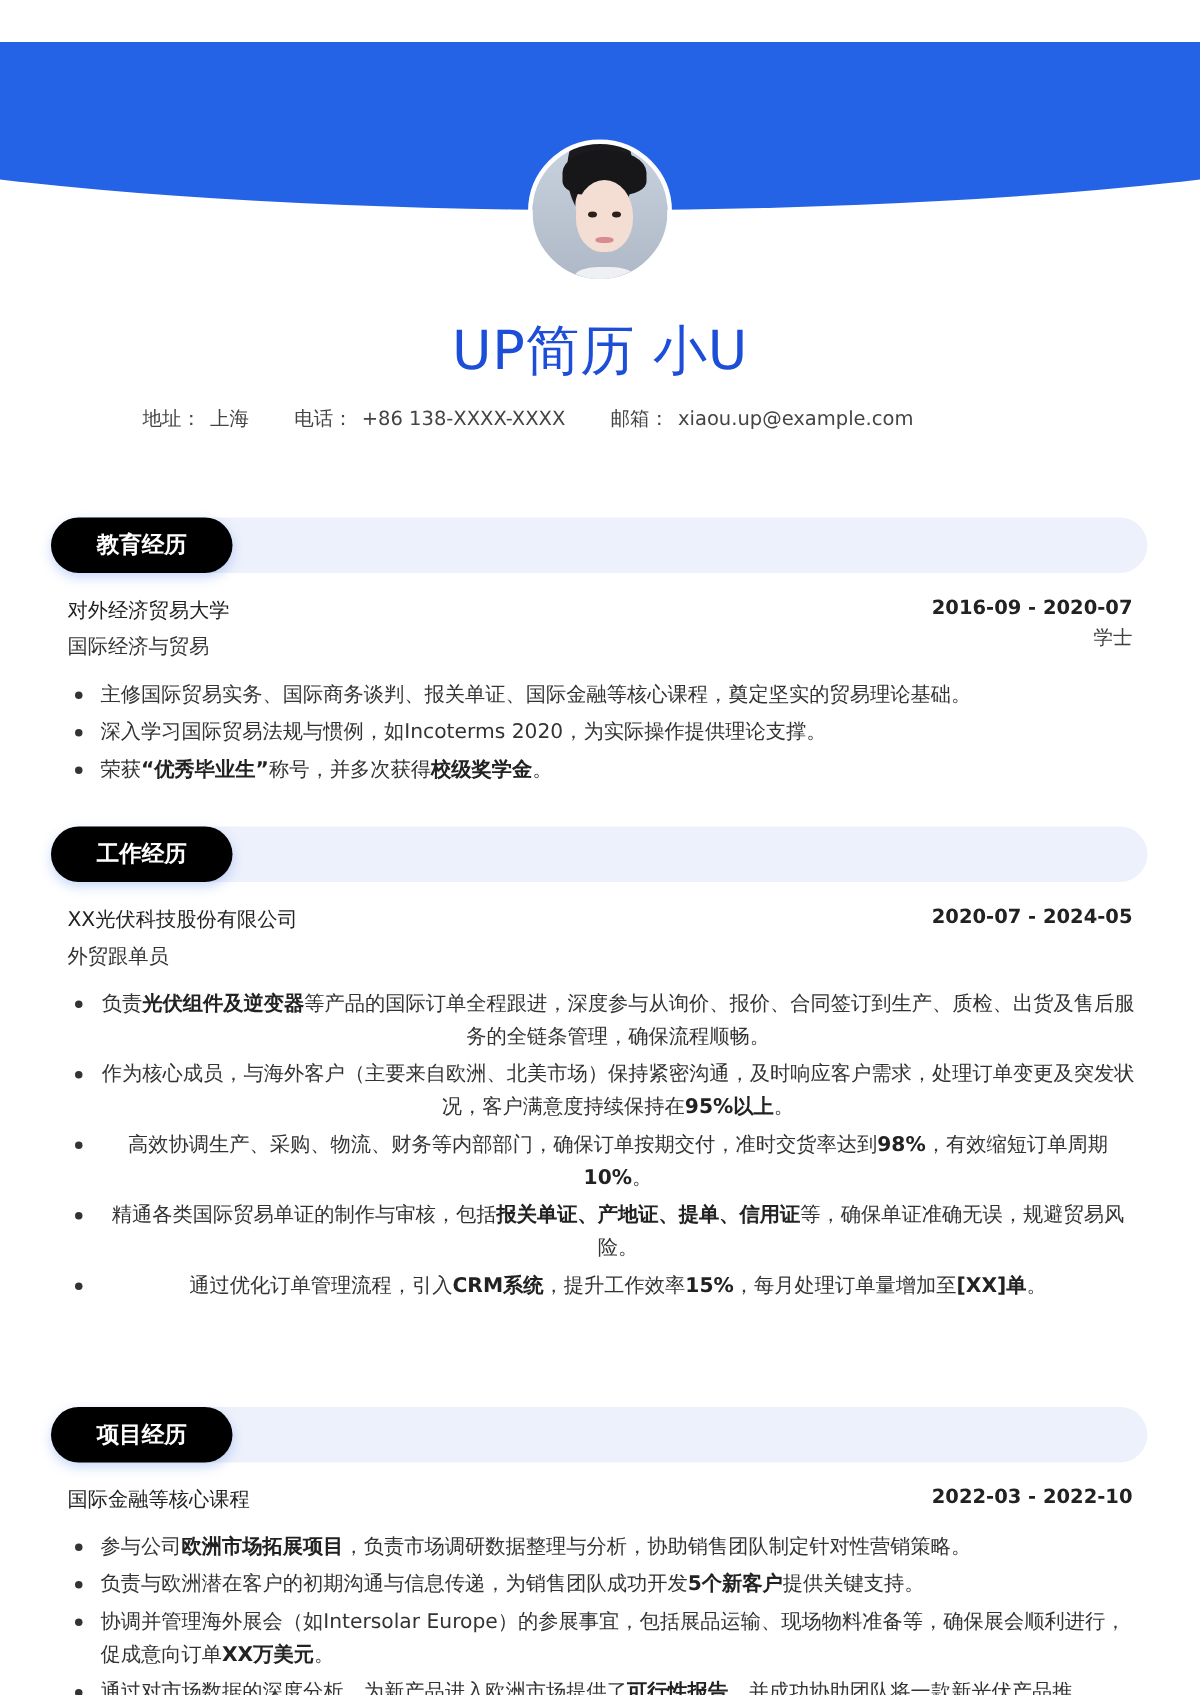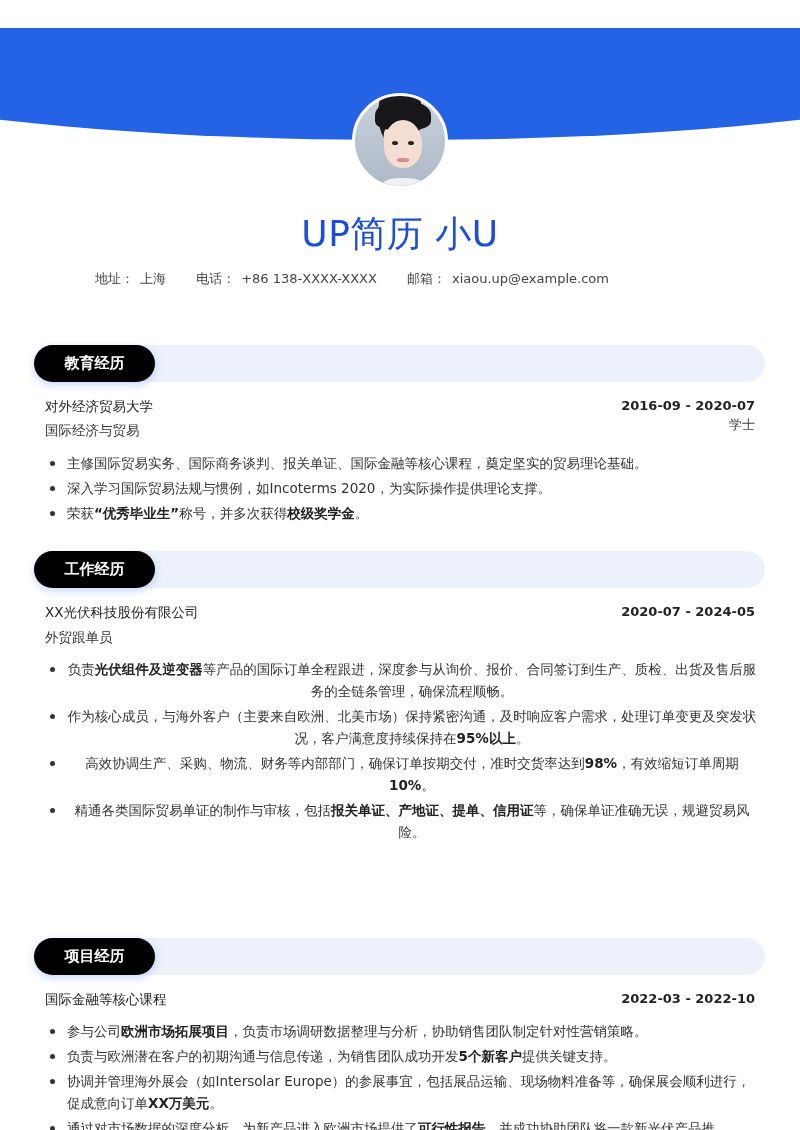--- a/index.html
+++ b/index.html
@@ -109,20 +109,21 @@
 <div class="entry-head" style="top:604px;">
   <span class="entry-title">XX光伏科技股份有限公司</span>
   <span class="entry-date">2020-07 - 2024-05</span>
 </div>
 <div class="entry-sub" style="top:629px;">外贸跟单员</div>
 <ul class="bullets" style="top:658px;text-align:center;">
     <li>负责<b>光伏组件及逆变器</b>等产品的国际订单全程跟进，深度参与从询价、报价、合同签订到生产、质检、出货及售后服务的全链条管理，确保流程顺畅。</li>
     <li>作为核心成员，与海外客户（主要来自欧洲、北美市场）保持紧密沟通，及时响应客户需求，处理订单变更及突发状况，客户满意度持续保持在<b>95%以上</b>。</li>
     <li>高效协调生产、采购、物流、财务等内部部门，确保订单按期交付，准时交货率达到<b>98%</b>，有效缩短订单周期<b>10%</b>。</li>
     <li>精通各类国际贸易单证的制作与审核，包括<b>报关单证、产地证、提单、信用证</b>等，确保单证准确无误，规避贸易风险。</li>
+    <li>通过优化订单管理流程，引入<b>CRM系统</b>，提升工作效率<b>15%</b>，每月处理订单量增加至<b>[XX]单</b>。</li>
   </ul>
 
 <div class="section-bar" style="top:938px;">
   <div class="section-pill">项目经历</div>
 </div>
 <div class="entry-head" style="top:991px;">
   <span class="entry-title">国际金融等核心课程</span>
   <span class="entry-date">2022-03 - 2022-10</span>
 </div>
 <ul class="bullets" style="top:1020px;">

